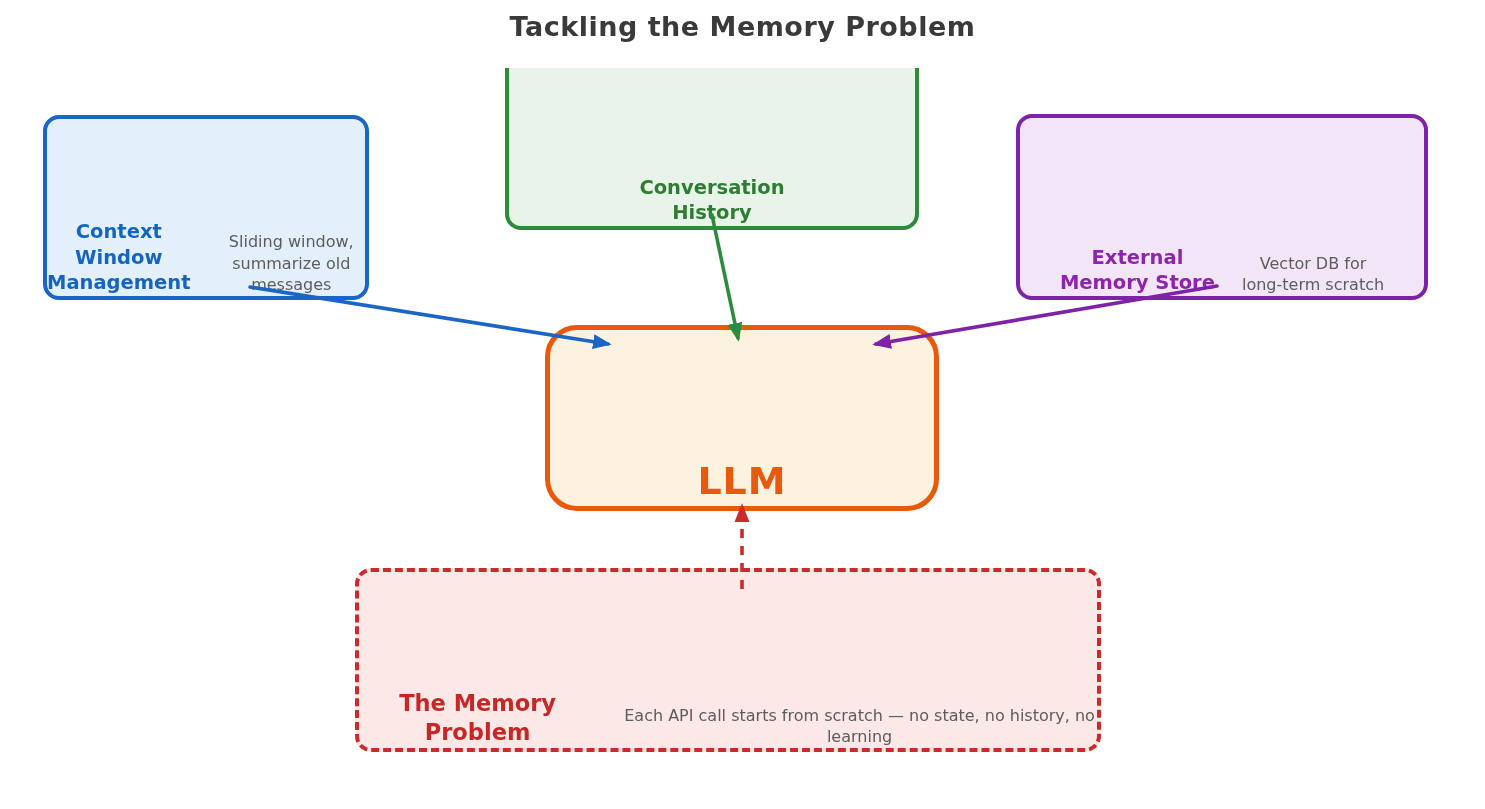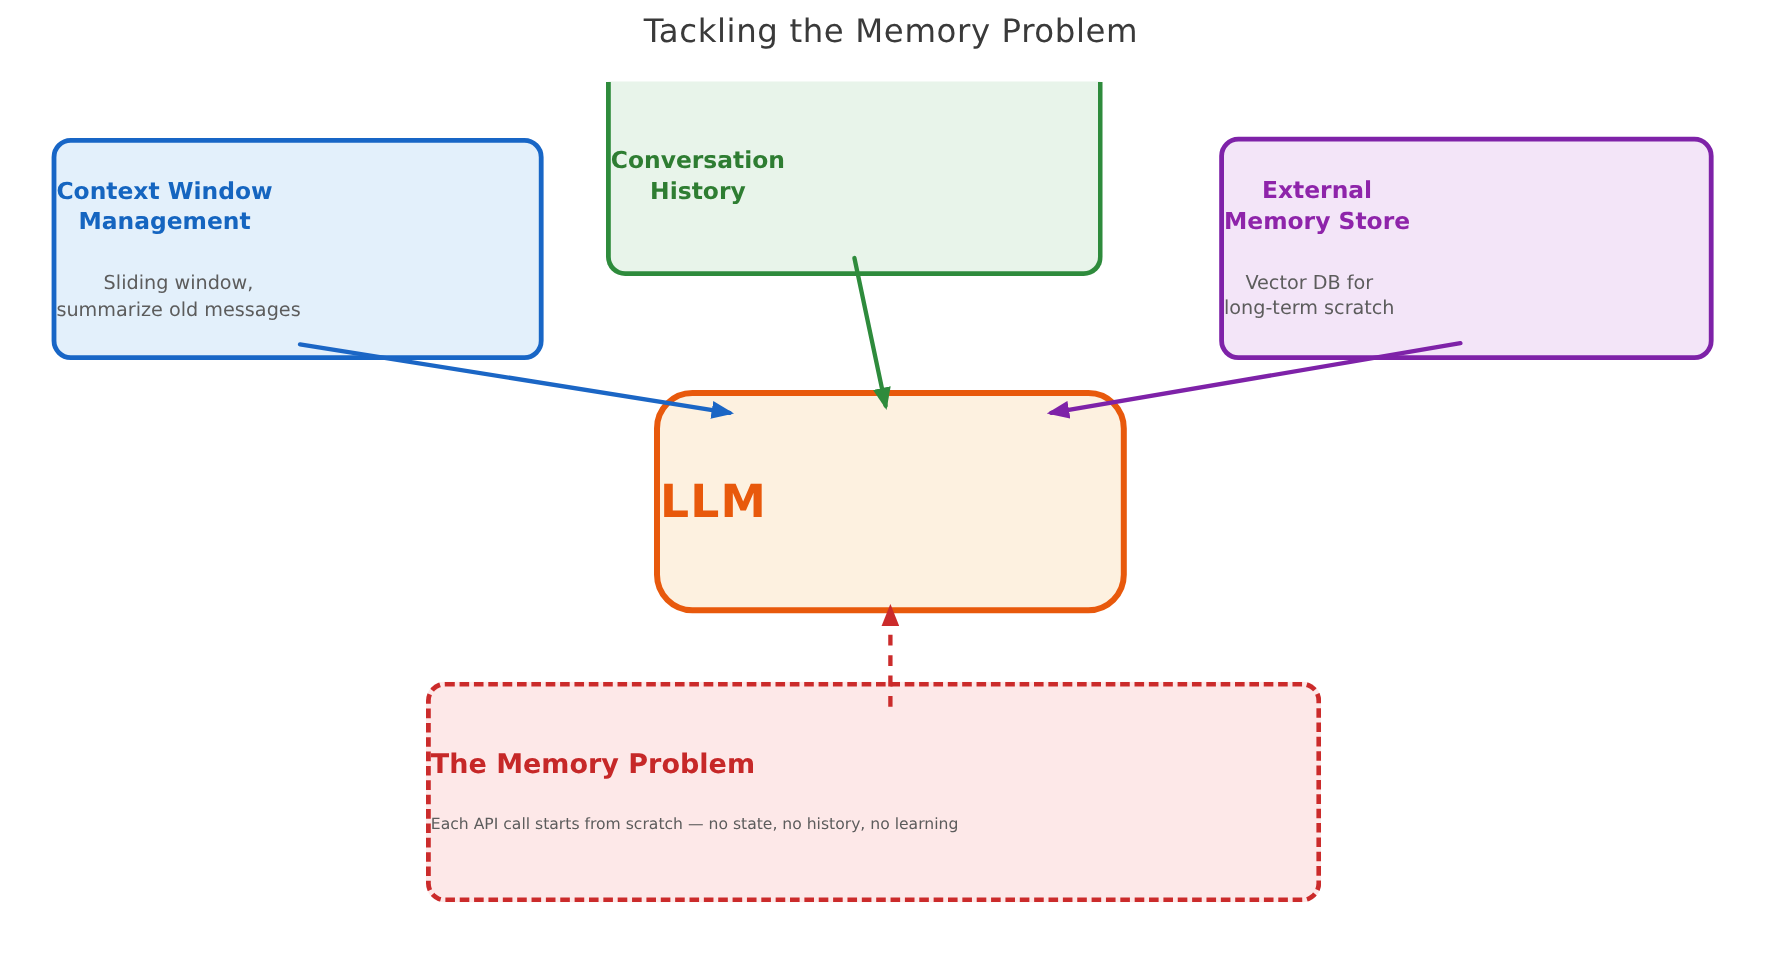--- a/index.html
+++ b/index.html
@@ -5,34 +5,34 @@
   * { margin: 0; padding: 0; box-sizing: border-box; }
   html, body { background: #ffffff; }
   body {
     font-family: "DejaVu Sans", "Liberation Sans", sans-serif;
     width: 1485px; height: 809px; position: relative; overflow: hidden;
   }
   .canvas { position: absolute; inset: 0; width: 1485px; height: 809px; }
 
   .diagram-title {
     position: absolute; top: 11px; left: 0; width: 100%;
-    text-align: center; font-size: 27px; font-weight: normal; color: #3a3a3a;
+    text-align: center; font-size: 27px; font-weight: bold; color: #3a3a3a;
     letter-spacing: 0.5px;
     white-space: pre-line;
   }
 
   .node {
-    position: absolute; display: flex; flex-direction: column;
-    align-items: flex-start; justify-content: center; text-align: center;
+    position: absolute; display: flex; 
+    align-items: flex-end; justify-content: center; text-align: center;
   }
   .node .node-title { font-weight: bold; font-size: 19.5px; line-height: 1.32; white-space: pre-line; }
   .node .node-desc  { font-size: 16px; color: #5c5c5c; line-height: 1.35; white-space: pre-line; }
 
   .node-context {
-    left: 43px; top: 115px; width: 410px; height: 185px;
+    left: 43px; top: 115px; width: 326px; height: 185px;
     background: #e3f0fb; border: 4px solid #1866c6; border-radius: 16px;
     gap: 27px;
   }
   .node-context .node-title { color: #1565c0; }
 
   .node-history {
     left: 505px; top: 68px; width: 414px; height: 162px;
     background: #e8f4ea;
     border-left: 4px solid #2e8b3c; border-right: 4px solid #2e8b3c;
     border-bottom: 4px solid #2e8b3c; border-top: none;
@@ -53,21 +53,21 @@
     background: #fdf1e0; border: 5px solid #e8590c; border-radius: 32px;
   }
   .node-llm .node-title { color: #e8590c; font-size: 38px; letter-spacing: 1px; }
 
   .node-problem {
     left: 355px; top: 568px; width: 746px; height: 184px;
     background: #fde8e8; border: 4px dashed #cb2b2b; border-radius: 16px;
     gap: 26px;
   }
   .node-problem .node-title { color: #c62828; font-size: 22.5px; }
-  .node-problem .node-desc  { font-size: 13px; color: #5c5c5c; }
+  .node-problem .node-desc  { font-size: 16px; color: #5c5c5c; }
 
   svg.arrows { position: absolute; inset: 0; pointer-events: none; }
 </style>
 </head>
 <body>
 
 <div class="canvas">
 
   <div class="diagram-title">Tackling the Memory Problem</div>
 

